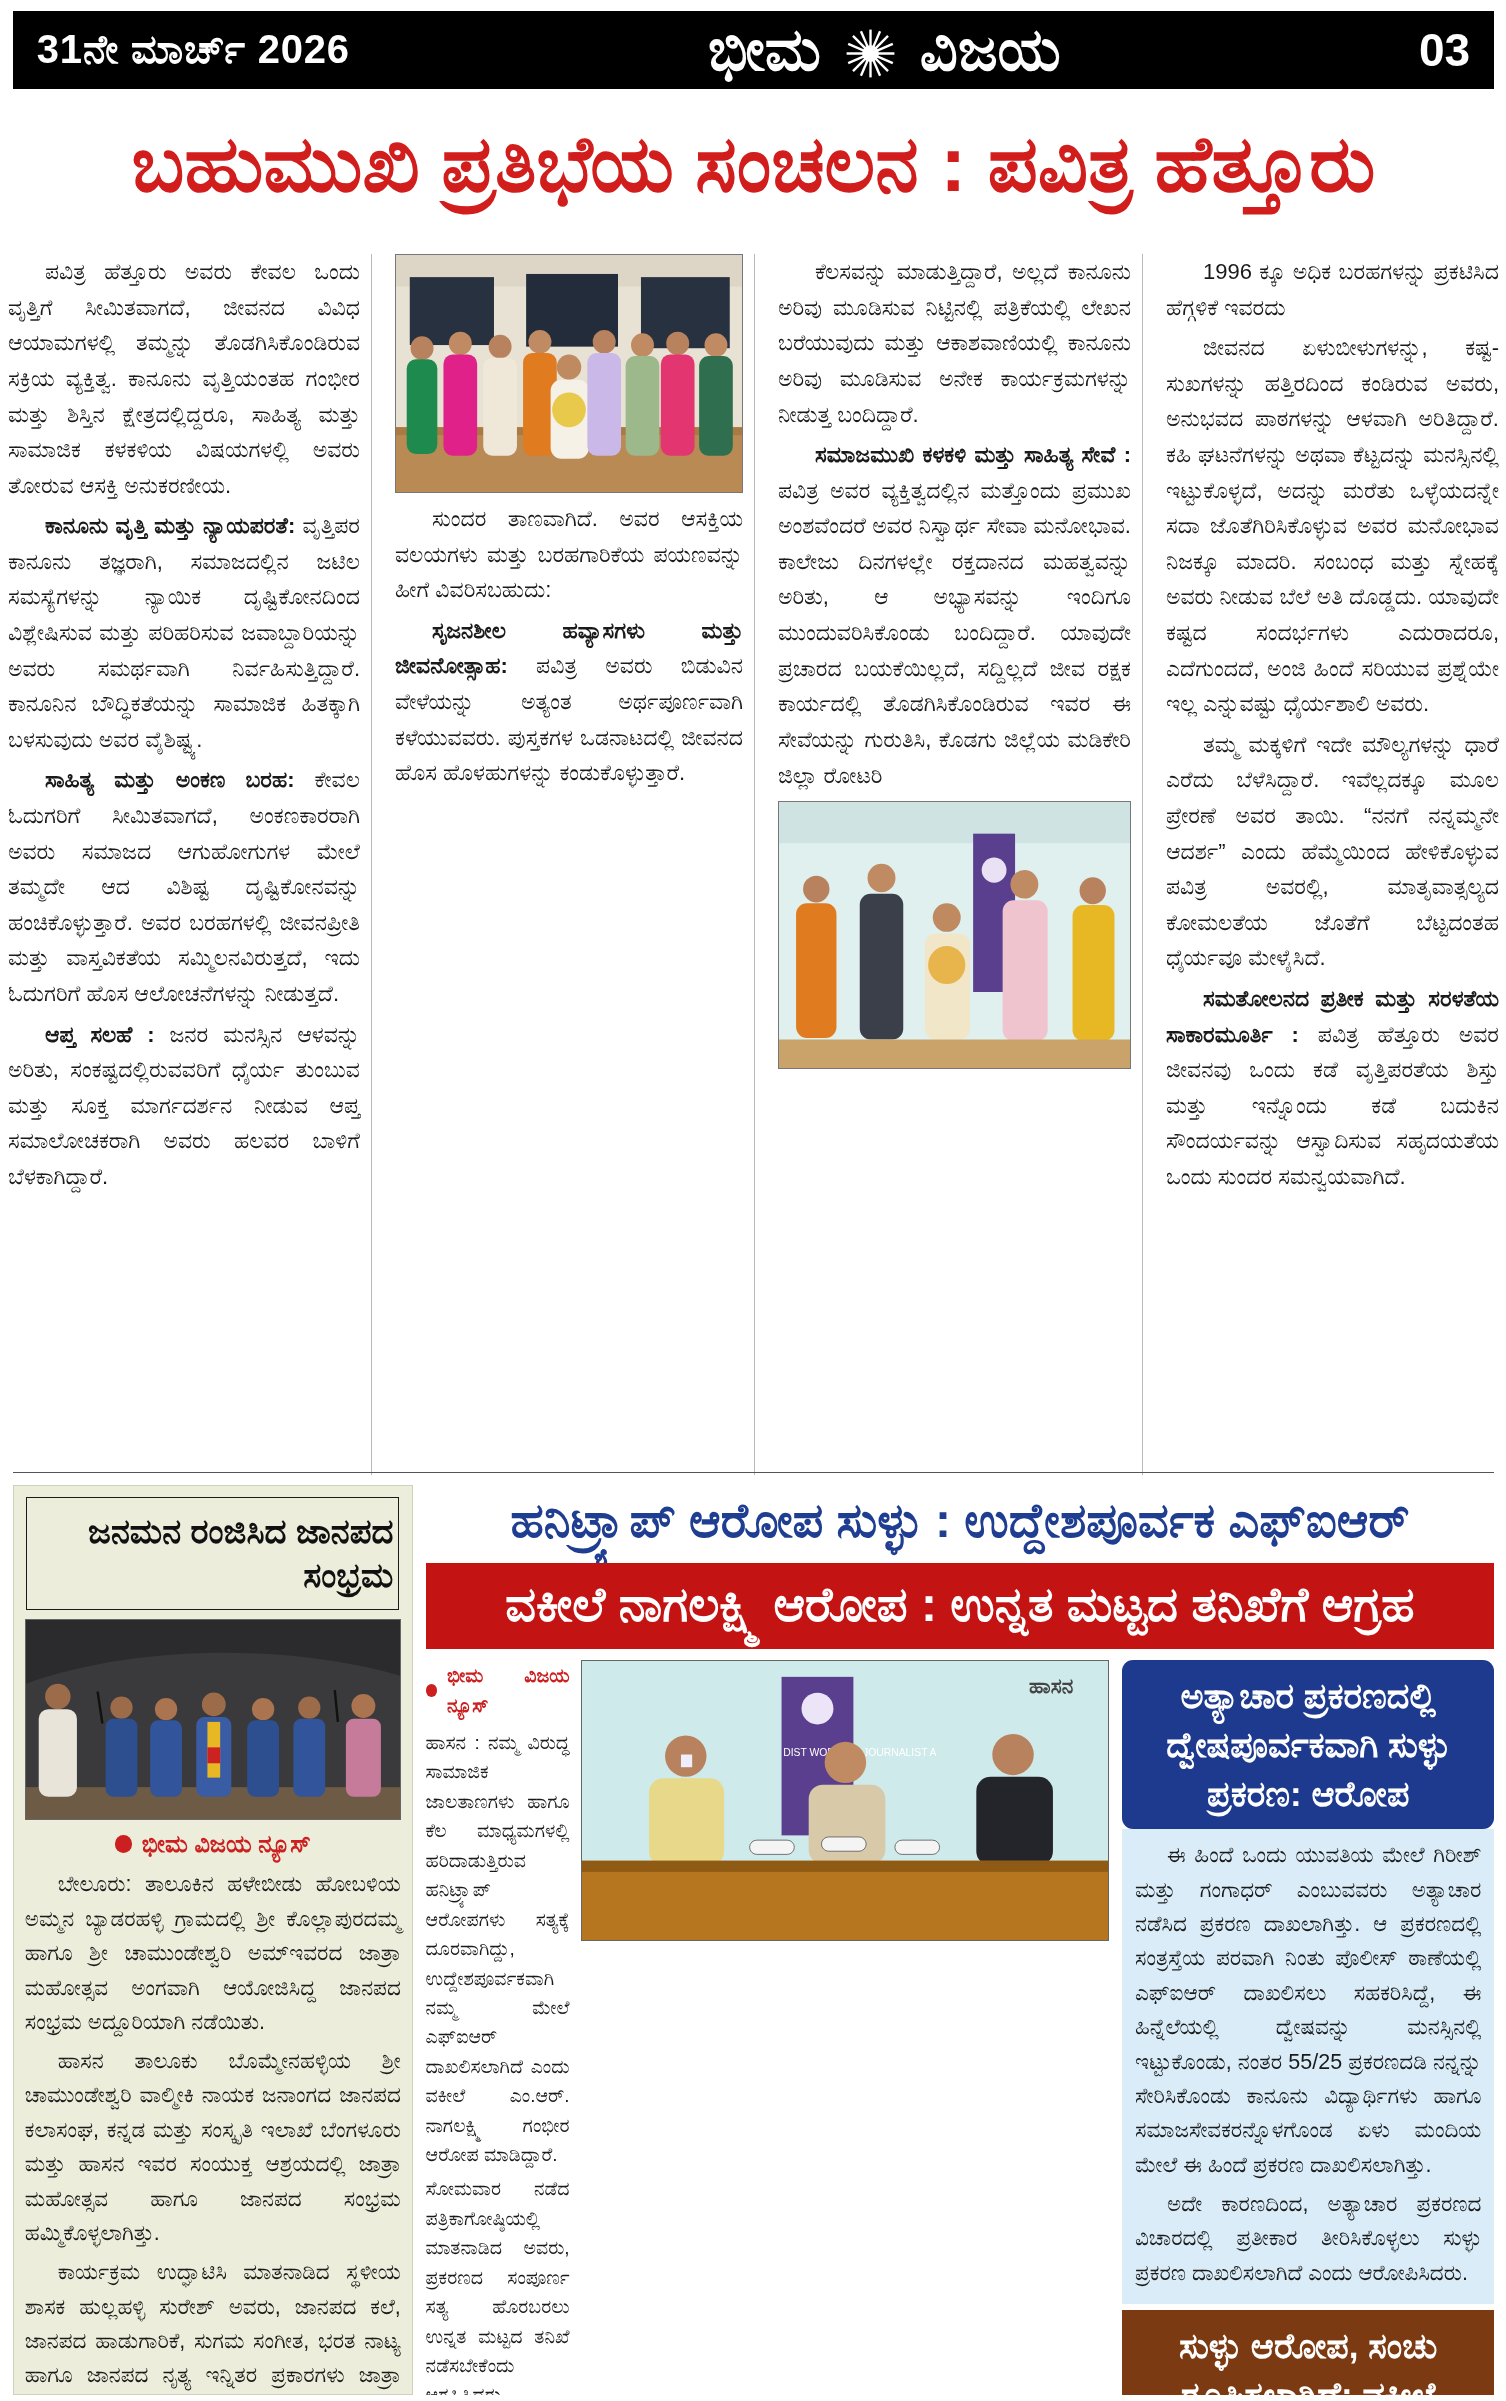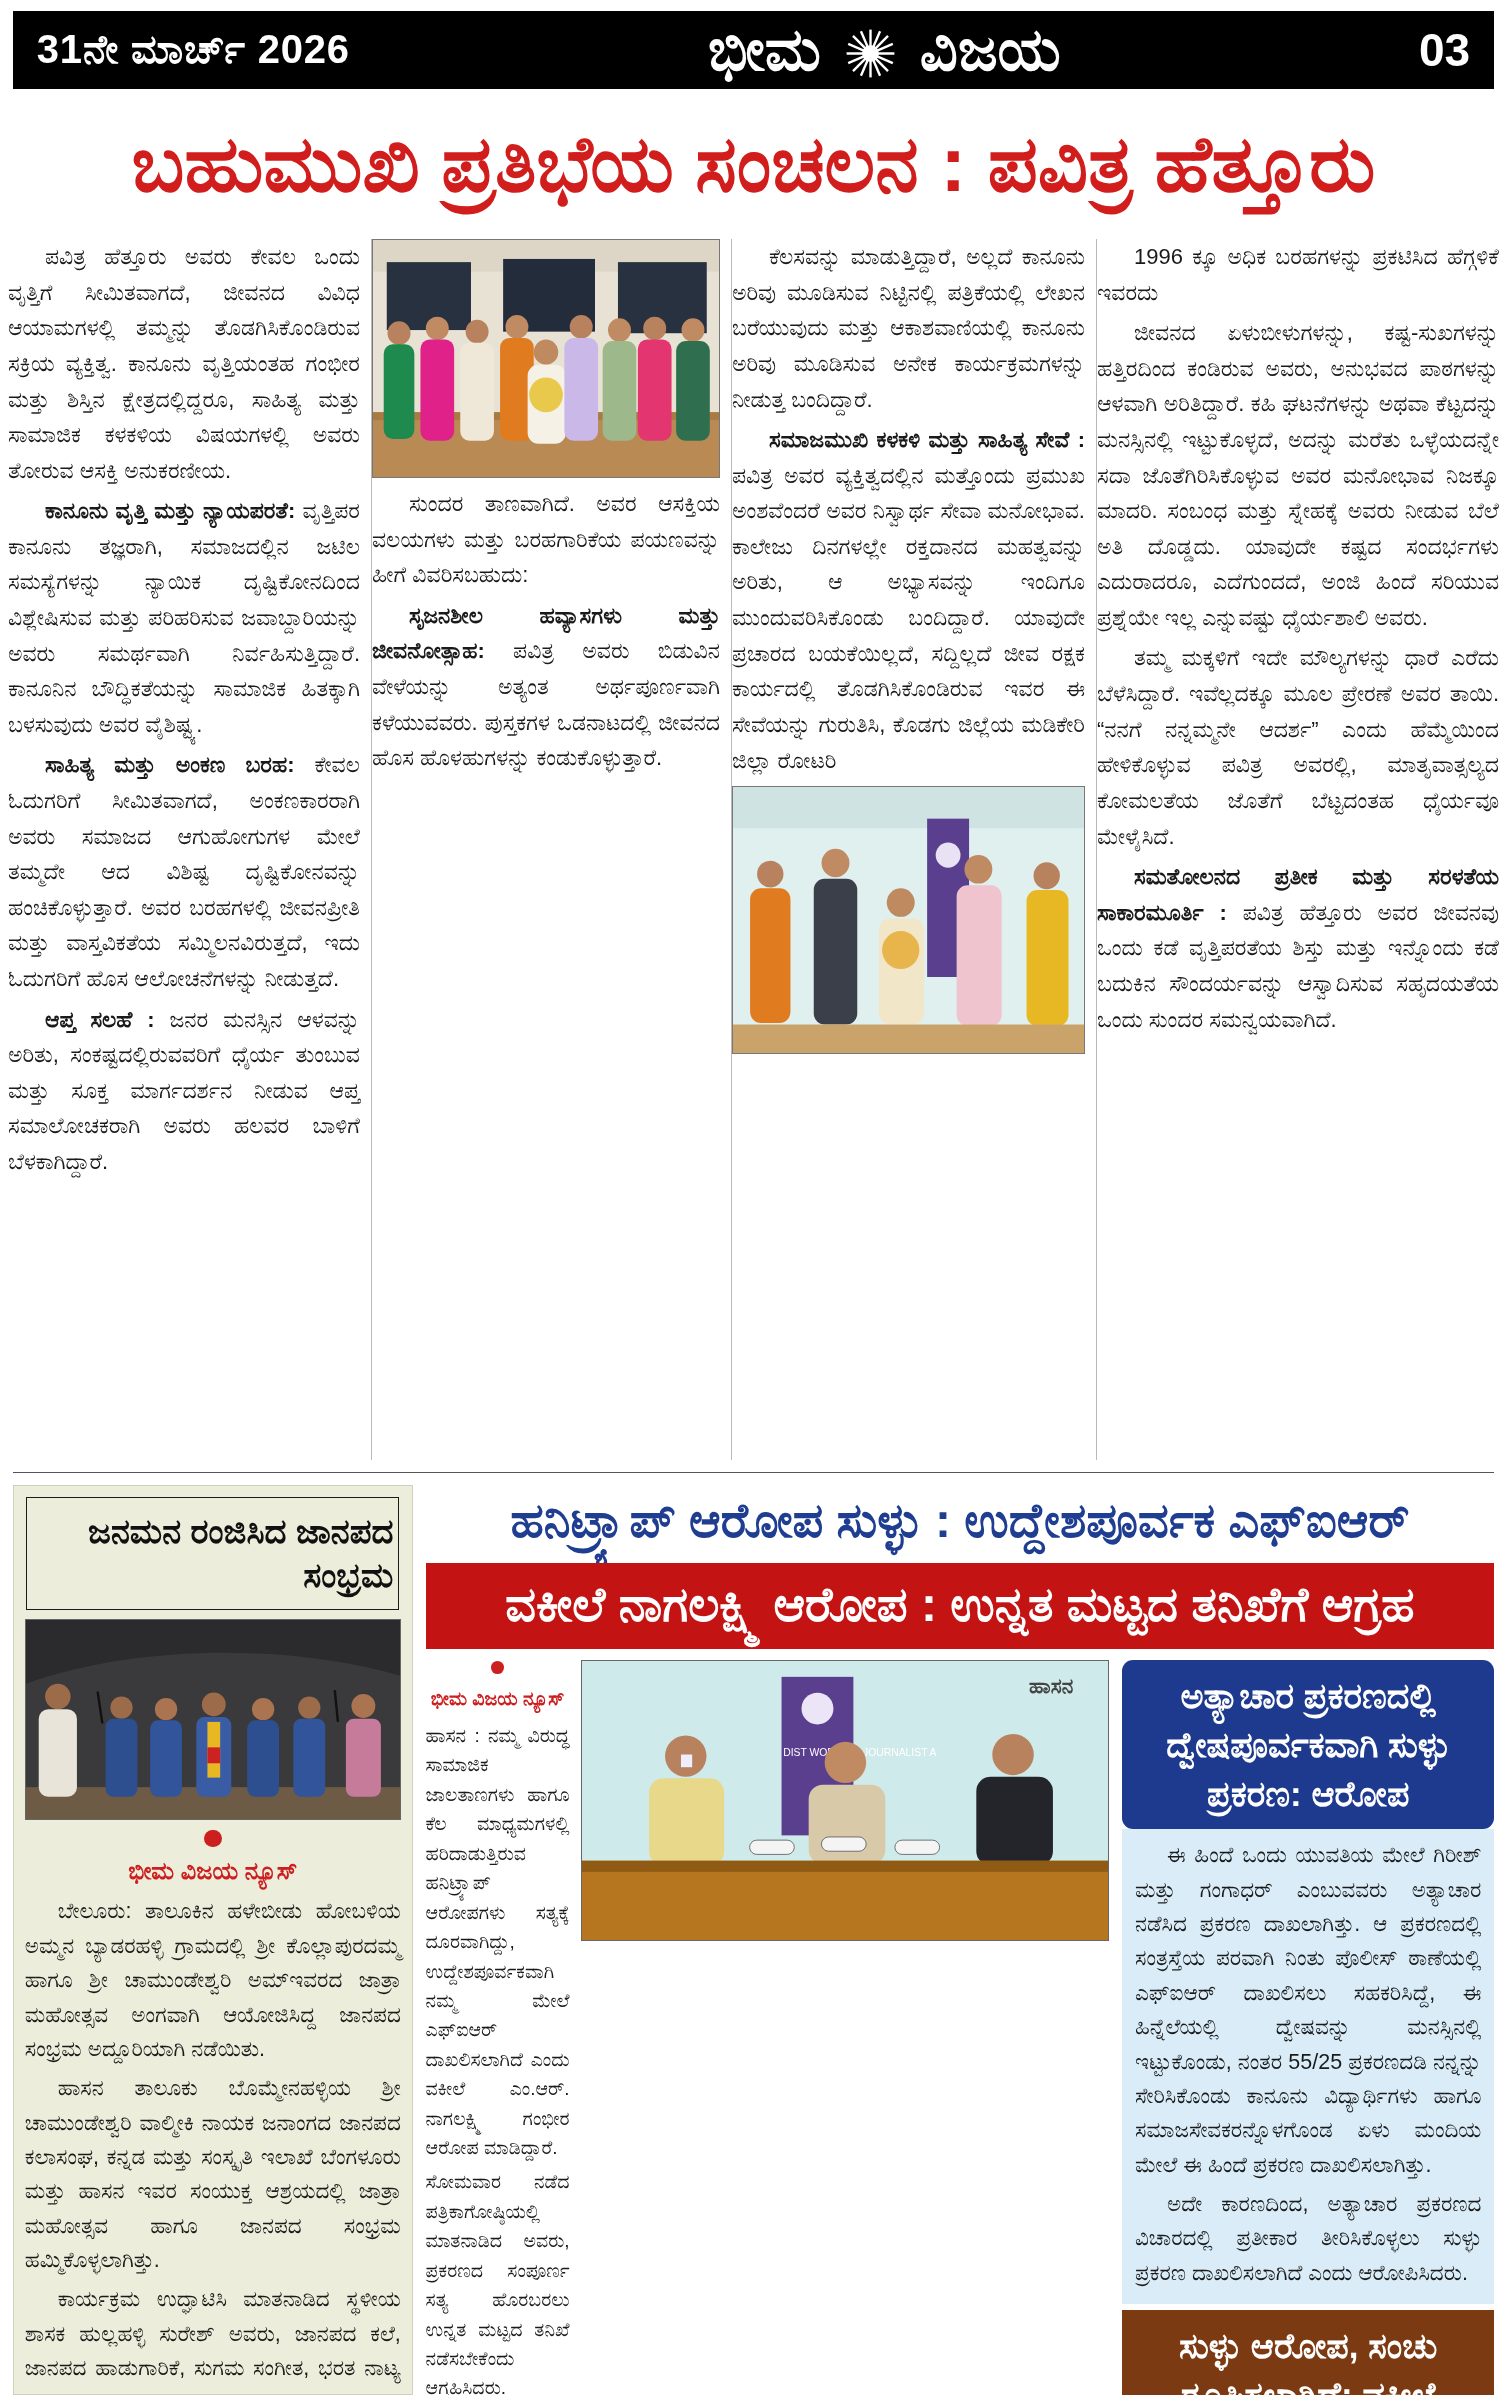--- a/index.html
+++ b/index.html
@@ -9,41 +9,41 @@
   .topbar{position:absolute;left:12.8px;right:12.8px;top:11px;height:78px;background:#000;
           display:flex;align-items:center;justify-content:space-between;padding:8px 24px;box-sizing:border-box;}
   .topbar .date{color:#fff;font-size:40px;font-weight:bold;letter-spacing:0.8px;}
   .topbar .paper-title{color:#fff;font-size:59px;font-weight:800;display:flex;align-items:center;gap:24px;}
   .emblem{width:51px;height:51px;display:inline-block;}
   .topbar .pageno{color:#fff;font-size:46px;font-weight:bold;}
   
   .lead-headline{position:absolute;left:0;right:0;top:97px;height:136px;display:flex;align-items:center;justify-content:center;
                  color:#d21d1d;font-size:78px;font-weight:800;letter-spacing:0;white-space:nowrap;}
   
-  .lead-story{position:absolute;left:8px;right:8px;top:239px;height:1221px;display:grid;
-              grid-template-columns:364px 360px 365px 1fr;gap:0;}
+  .lead-story{position:absolute;left:8px;right:8px;top:254px;height:1221px;display:grid;
+              grid-template-columns:364px 360px 365px 1fr;gap:23px;}
   .col{font-size:22px;line-height:1.62;text-align:justify;overflow:hidden;border-right:0.8px solid #b9b9b9;padding-right:11px;}
   .col:last-child{border-right:none;padding-right:0;}
   .col p{margin:0 0 4.8px 0;text-indent:37px;}
   .col .lead{font-weight:bold;}
   .photo{width:100%;border:0.8px solid #777;box-sizing:border-box;display:block;}
   .photo svg{display:block;width:100%;height:100%;}
   .under-photo{margin-top:8px;}
   
   .divider{position:absolute;left:12.8px;right:12.8px;top:1472px;border-top:1.6px solid #555;}
   
   .bottom{position:absolute;left:12.8px;right:12.8px;top:1485px;bottom:6.4px;display:grid;
           grid-template-columns:400px 1fr;gap:12.8px;}
   
   .folk{background:#eceedb;border:0.8px solid #cfd0bd;padding:8px 11px;box-sizing:border-box;overflow:hidden;}
   .folk-headline{border:1.6px solid #1a1a1a;background:#eceedb;margin:3.2px 1.6px 9.6px 1.6px;padding:11px 4.8px;
                  text-align:right;font-size:34px;font-weight:800;line-height:1.3;color:#111;}
   .folk-photo{width:100%;height:201px;border:0.8px solid #666;box-sizing:border-box;}
   .byline{display:flex;align-items:center;justify-content:center;gap:9.6px;color:#cc1f1f;font-weight:800;
-          font-size:24px;margin:9.6px 0;flex-direction:column;}
+          font-size:24px;margin:9.6px 0;}
   .byline .dot{width:17.5px;height:17.5px;border-radius:50%;background:#cc1f1f;display:inline-block;}
   .folk-text{font-size:21.5px;line-height:1.6;text-align:justify;}
   .folk-text p{margin:0 0 4.8px 0;text-indent:33px;}
   
   .mr-wrap{display:flex;flex-direction:column;overflow:hidden;}
   .blue-headline{color:#1f3e92;font-size:48px;font-weight:800;text-align:center;padding:8px 0 12.8px 0;}
   .red-band{background:#c31313;color:#fff;font-size:48px;font-weight:800;text-align:center;
             padding:14.4px 0;margin-bottom:11px;}
   .mr-cols{display:grid;grid-template-columns:1fr 372px;gap:12.8px;flex:1;min-height:0;}
   

